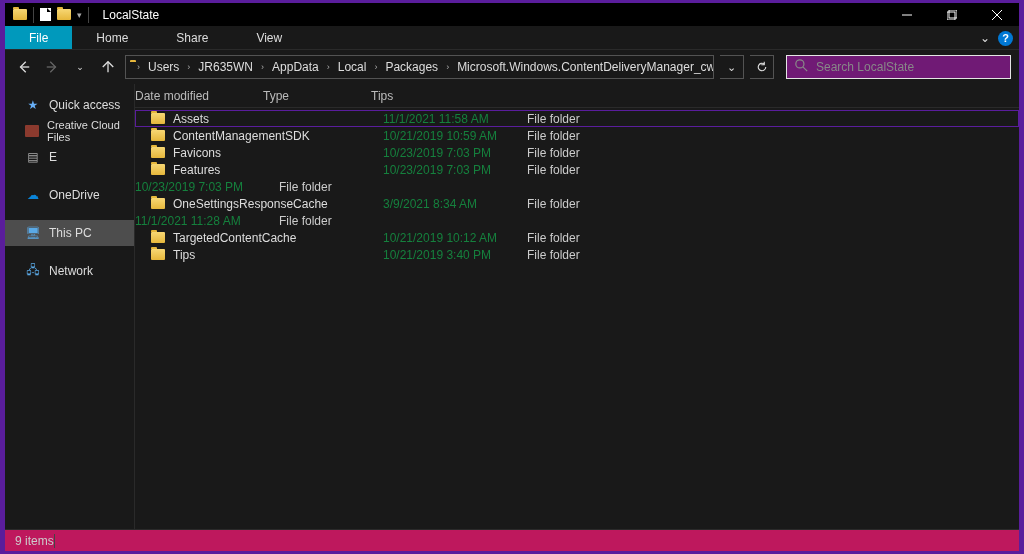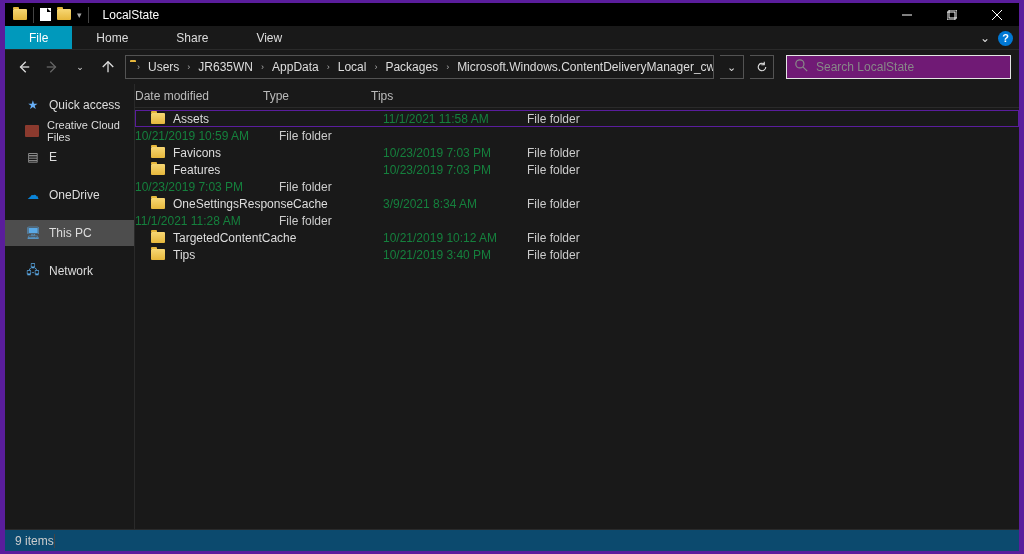--- a/index.html
+++ b/index.html
@@ -51,21 +51,21 @@
 .col-date { width: 128px; }
 .col-type { width: 108px; }
 .col-size { width: 60px; }
 .file-list { flex: 1; padding: 2px 0; }
 .row { height: 17px; display: flex; align-items: center; font-size: 12px; color: #ddd; gap: 16px; }
 .row.highlight { outline: 1px solid #5a1d9c; outline-offset: -1px; }
 .c-name { width: 232px; padding-left: 16px; display: flex; align-items: center; gap: 8px; }
 .c-date { width: 128px; color: #15803d; }
 .c-type { width: 108px; color: #ccc; }
 .c-size { width: 60px; color: #ccc; }
-.statusbar { height: 22px; background: #0c4a6e; border-top: 1px solid #2a2a2a; display: flex; align-items: center; padding: 0 10px; font-size: 12px; color: #ccc; gap: 0; }
+.statusbar { height: 22px; background: #be185d; border-top: 1px solid #2a2a2a; display: flex; align-items: center; padding: 0 10px; font-size: 12px; color: #ccc; gap: 0; }
 .statusbar .divider { width: 1px; height: 14px; background: #444; }
 svg.arrow { width: 14px; height: 14px; }
 </style>
 </head>
 <body>
 
 <div class="window">
 
   <div class="titlebar">
     <div class="icons-left">
@@ -208,20 +208,24 @@
           <div class="row highlight">
             <div class="c-name">
               <span class="folder-glyph"></span>
               <span>Assets</span>
             </div>
             <div class="c-date">11/1/2021 11:58 AM</div>
             <div class="c-type">File folder</div>
             <div class="c-size"></div>
           </div>
           <div class="row">
+            <div class="c-name">
+              <span class="folder-glyph"></span>
+              <span>ContentManagementSDK</span>
+            </div>
             <div class="c-date">10/21/2019 10:59 AM</div>
             <div class="c-type">File folder</div>
             <div class="c-size"></div>
           </div>
           <div class="row">
             <div class="c-name">
               <span class="folder-glyph"></span>
               <span>Favicons</span>
             </div>
             <div class="c-date">10/23/2019 7:03 PM</div>

